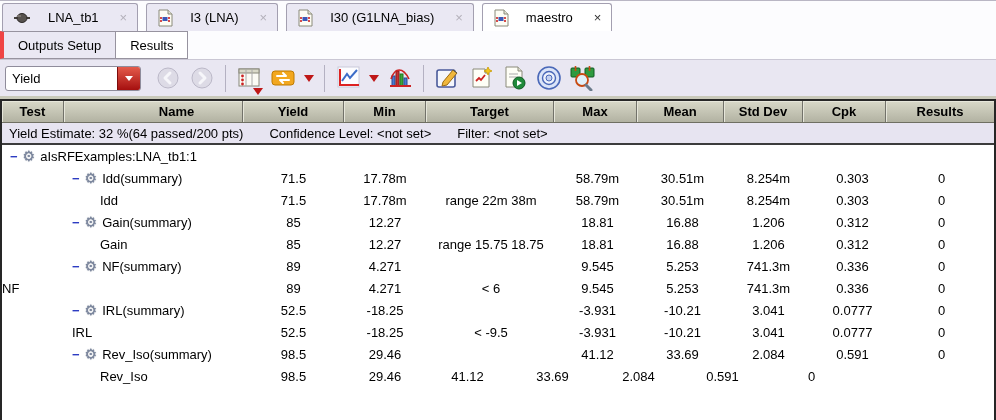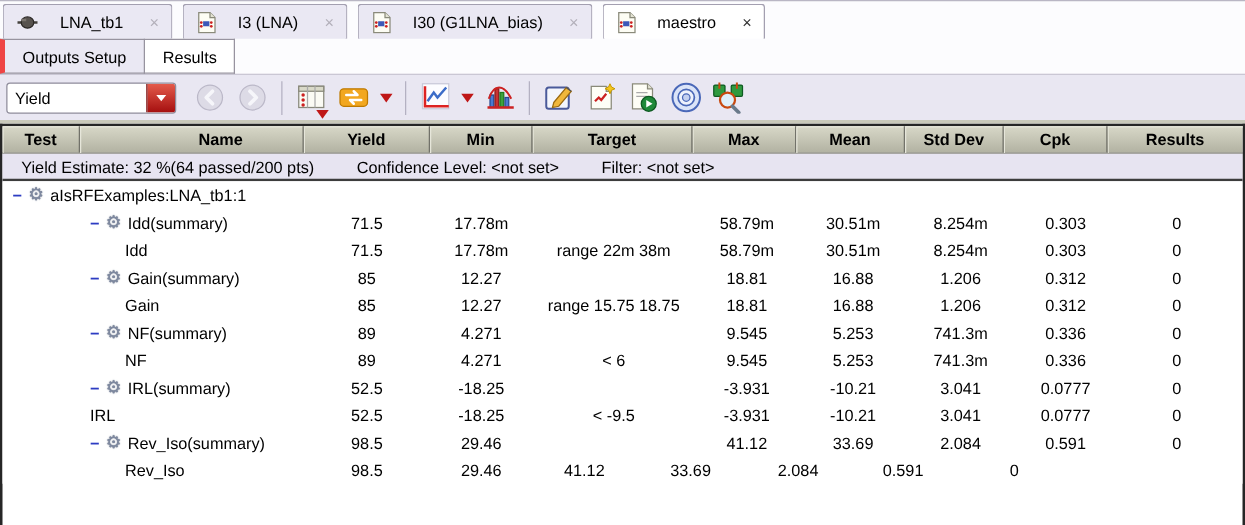--- a/index.html
+++ b/index.html
@@ -85,21 +85,21 @@
     box-shadow: inset 1px 1px 0 #e6e6da;
     display:flex; align-items:center; justify-content:center;
     font-size:13px; font-weight:bold; cursor:pointer; white-space:nowrap;
   }
   .hcell:last-child { border-right:none; flex:1; }
   .info-row {
     height:22px; background:#e7e4f1; border-bottom:2px solid #3c3c3c;
     display:flex; align-items:center; font-size:13px; padding-left:7px;
     white-space:nowrap;
   }
-  .info-row .seg { margin-right:26px;margin-left:8px; }
+  .info-row .seg { margin-right:26px; }
   .rows { background:#fff; }
   .rrow { display:flex; height:22px; align-items:center; font-size:13px; }
   .tree { width:241px; display:flex; align-items:center; white-space:nowrap; overflow:hidden; }
   .vcell { text-align:center; white-space:nowrap; }
   .minus { color:#2d3cc2; font-weight:bold; margin-right:5px; font-size:13px; cursor:pointer; }
   .gear  { font-family:"DejaVu Sans", sans-serif; color:#7e89a0; font-size:14px; margin-right:5px;
            text-shadow:0 0 1px #4a566e; }
 </style>
 </head>
 <body>
@@ -387,21 +387,21 @@
         <div class="vcell" style="width: 101px;">89</div>
         <div class="vcell" style="width: 82px;">4.271</div>
         <div class="vcell" style="width: 130px;"></div>
         <div class="vcell" style="width: 83px;">9.545</div>
         <div class="vcell" style="width: 87px;">5.253</div>
         <div class="vcell" style="width: 85px;">741.3m</div>
         <div class="vcell" style="width: 83px;">0.336</div>
         <div class="vcell" style="width: 95px;">0</div>
       </div>
       <div class="rrow">
-        <div class="tree" style="padding-left: 98px;">
+        <div class="tree" style="">
           <span>NF</span>
         </div>
         <div class="vcell" style="width: 101px;">89</div>
         <div class="vcell" style="width: 82px;">4.271</div>
         <div class="vcell" style="width: 130px;">&lt; 6</div>
         <div class="vcell" style="width: 83px;">9.545</div>
         <div class="vcell" style="width: 87px;">5.253</div>
         <div class="vcell" style="width: 85px;">741.3m</div>
         <div class="vcell" style="width: 83px;">0.336</div>
         <div class="vcell" style="width: 95px;">0</div>

